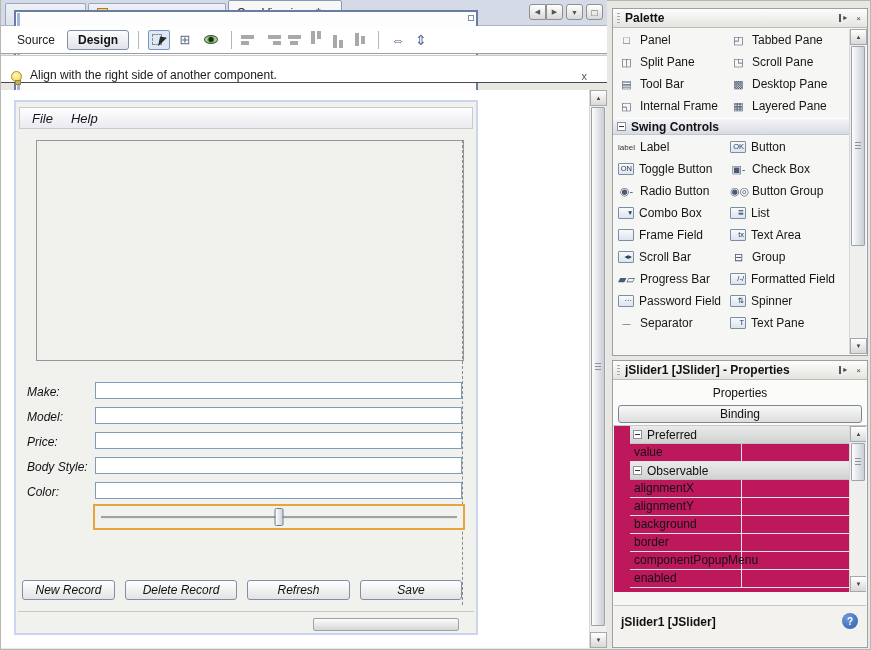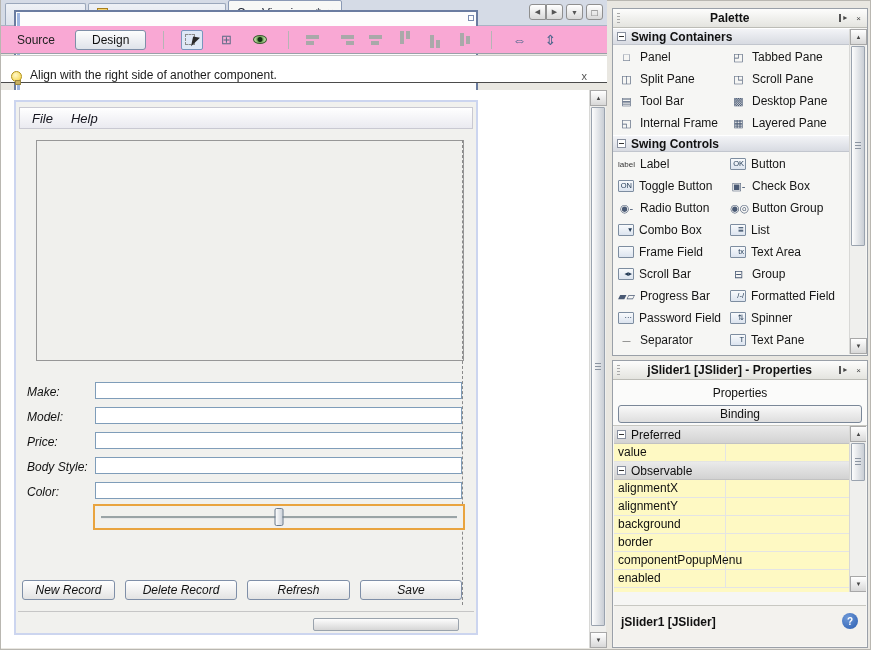--- a/index.html
+++ b/index.html
@@ -34,26 +34,26 @@
 
   .win-controls { position: absolute; right: 4px; top: 4px; display: flex; gap: 3px; }
   .wc-btn { width: 17px; height: 16px; border: 1px solid #8f8f8f; border-radius: 3px;
     background: linear-gradient(#ffffff,#d9d9d9); font-size: 7px; color: #555;
     display: flex; align-items: center; justify-content: center; }
   .wc-btn.pair-l { border-radius: 3px 0 0 3px; margin-right: -3px; }
   .wc-btn.pair-r { border-radius: 0 3px 3px 0; }
   .wc-btn.max { font-size: 10px; }
 
   .toolbar { position: absolute; left: 0; top: 26px; width: 606px; height: 28px;
-    background: #f9a8d4; border-bottom: 1px solid #9aa0a8;
-    display: flex; align-items: center; padding-left: 8px; gap: 12px; }
+    background: #ffffff; border-bottom: 1px solid #9aa0a8;
+    display: flex; align-items: center; padding-left: 8px; gap: 4px; }
   .tb-sep { width: 1px; height: 18px; background: #b5b5b5; margin: 0 5px; }
   .src-btn { padding: 2px 8px; color: #222; }
-  .design-btn { padding: 2px 16px; border: 1px solid #7f8fa8; border-radius: 3px;
-    background: linear-gradient(#fdfdfd,#dfe3ea); color: #111; }
+  .design-btn { padding: 2px 10px; border: 1px solid #7f8fa8; border-radius: 3px;
+    background: linear-gradient(#fdfdfd,#dfe3ea); color: #111; font-weight: bold; }
   .tb-btn { position: relative; width: 22px; height: 20px; border-radius: 2px;
     display: flex; align-items: center; justify-content: center; }
   .tb-btn.selected { border: 1px solid #7a95bd; background: #dfe8f6; }
   .dashbox { position: absolute; left: 3px; top: 3px; width: 10px; height: 11px; border: 1px dashed #8a8a8a; }
   .cursor-tri { position: absolute; right: 3px; bottom: 2px; width: 0; height: 0;
     border-left: 7px solid #2a2a2a; border-bottom: 10px solid transparent; transform: rotate(12deg); }
   .conn-glyph { font-size: 13px; color: #5a6a85; }
   .eye { width: 14px; height: 9px; border-radius: 50%; border: 1px solid #3c5c32;
     background: radial-gradient(circle at 50% 50%, #123012 0 2px, #78a85e 3px, #b8d8a0 70%); }
   .al { display: flex; flex-direction: column; justify-content: center; gap: 2px; width: 18px; height: 17px; }
@@ -115,21 +115,21 @@
   .sb-thumb { position: absolute; left: 1px; right: 1px; border: 1px solid #9aa3af; border-radius: 1px;
     background: linear-gradient(90deg,#fdfdfd,#c9ced5); }
   .sb-grip { position: absolute; left: 3px; right: 3px; top: 50%; height: 7px; margin-top: -4px;
     background: repeating-linear-gradient(#8a93a0 0 1px, transparent 1px 3px); }
   .editor-scroll { left: 588px; top: 90px; height: 558px; }
   .editor-scroll .sb-thumb { top: 17px; bottom: 22px; }
 
   
   .side-win { position: absolute; left: 612px; width: 256px; border: 1px solid #9aa0a8; background: #f6f6f4; }
   .win-header { position: relative; height: 19px; background: linear-gradient(#fdfdfc,#e4e4df);
-    border-bottom: 1px solid #bcbcb6; display: flex; align-items: center; padding: 0 4px; gap: 5px; text-align: center; }
+    border-bottom: 1px solid #bcbcb6; display: flex; align-items: center; padding: 0 4px; gap: 5px; }
   .win-grip { width: 3px; height: 11px;
     background: repeating-linear-gradient(#a8a8a8 0 1px, transparent 1px 3px); }
   .win-title { font-weight: bold; font-size: 12px; color: #111; flex: 1; white-space: nowrap; overflow: hidden; }
   .win-hicon { font-size: 8px; color: #444; padding: 0 2px; }
   .win-hicon.mini { border-left: 2px solid #555; line-height: 8px; }
 
   .palette-win { top: 8px; height: 348px; }
   .pal-body { position: absolute; left: 0; top: 19px; right: 16px; bottom: 0; overflow: hidden; }
   .cat { height: 17px; background: linear-gradient(#f3f4f7,#d8dbe2); border-top: 1px solid #fff;
     border-bottom: 1px solid #c2c6ce; display: flex; align-items: center; gap: 5px; padding-left: 4px;
@@ -145,21 +145,21 @@
   .pi-plain { width: 17px; text-align: center; font-size: 8px; color: #333; }
   .pal-scroll { left: auto; right: 1px; top: 20px; bottom: 1px; }
   .pal-scroll .sb-thumb { top: 17px; height: 200px; }
 
   .props-win { top: 360px; height: 288px; }
   .ptabs { position: absolute; left: 0; top: 19px; right: 0; height: 46px; background: #fbfbfa;
     border-bottom: 1px solid #c8c8c2; display: grid; grid-template-columns: 1fr; row-gap: 3px;
     padding: 4px 5px; }
   .ptab { height: 18px; display: flex; align-items: center; justify-content: center; font-size: 12px; color: #111; }
   .ptab.selected { border: 1px solid #7a8798; border-radius: 3px; background: linear-gradient(#f9f9f9,#dedede); }
-  .ptable { position: absolute; left: 1px; right: 1px; top: 65px; bottom: 55px; background: #fef9c3; overflow: hidden; }
+  .ptable { position: absolute; left: 1px; right: 1px; top: 65px; bottom: 55px; background: #be185d; overflow: hidden; padding-left: 16px; }
   .prow { height: 18px; display: flex; align-items: center; border-bottom: 1px solid #e4e4e4; }
   .prow.category { background: linear-gradient(#eaeaea,#d2d2d2); border-bottom: 1px solid #c2c2c2;
     gap: 5px; padding-left: 3px; }
   .prow.category .pcat-label { font-size: 12px; color: #111; }
   .pname { width: 112px; padding-left: 4px; font-size: 12px; color: #111;
     border-right: 1px solid #e4e4e4; align-self: stretch; line-height: 17px; white-space: nowrap; }
   .pval { flex: 1; align-self: stretch; }
   .pmore { width: 20px; display: flex; align-items: center; justify-content: center; }
   .pmore span { min-width: 14px; height: 12px; border: 1px solid #9a9a9a; border-radius: 2px;
     background: linear-gradient(#fcfcfc,#e0e0e0); font-size: 8px; line-height: 8px; text-align: center; color: #333; }
@@ -317,24 +317,20 @@
 
   <div class="side-win palette-win">
     <div class="win-header">
       <span class="win-grip"></span>
       <span class="win-title">Palette</span>
       <span class="win-hicon mini">▸</span>
       <span class="win-hicon">×</span>
     </div>
     <div class="pal-body">
 
-      <div class="cat">
-        <span class="minus-box"></span>
-        <span>Swing Containers</span>
-      </div>
       <div class="pitems">
         <div class="pitem">
             <span class="pi-glyph">□</span>
             <span>Panel</span>
           </div>
         <div class="pitem">
             <span class="pi-glyph">◰</span>
             <span>Tabbed Pane</span>
           </div>
         <div class="pitem">

